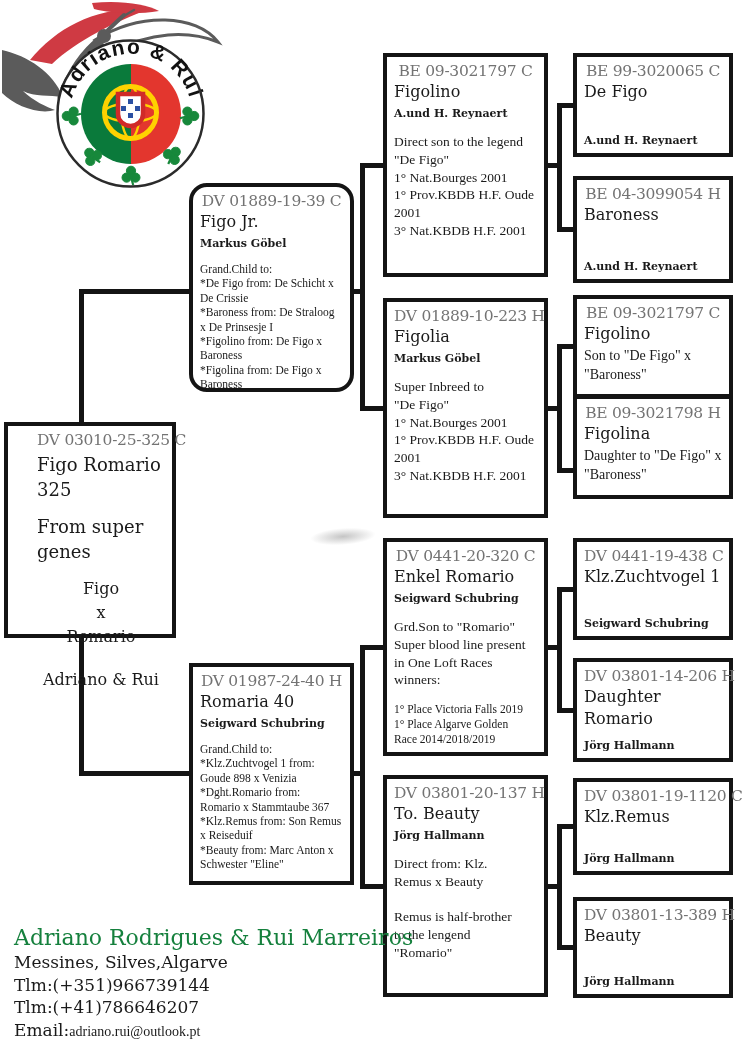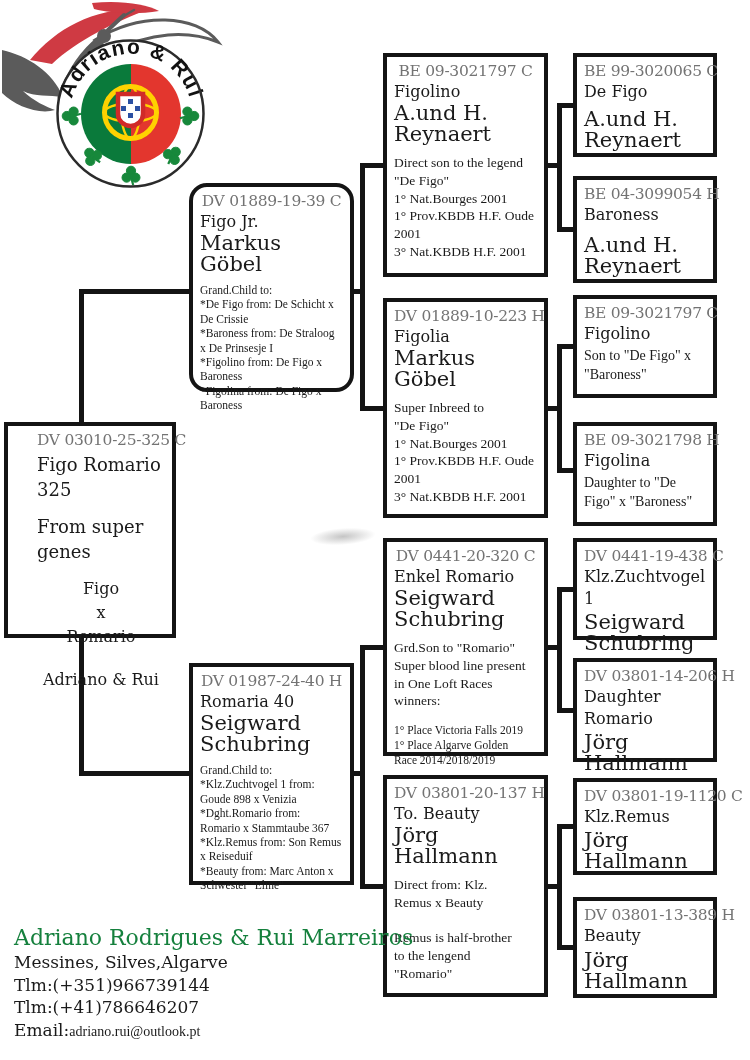--- a/index.html
+++ b/index.html
@@ -6,25 +6,25 @@
   .page{position:relative;width:750px;height:1060px;background:#ffffff;overflow:hidden;
         font-family:"DejaVu Serif", serif;color:#1a1a1a;}
   
   .hline{position:absolute;height:5px;background:#141414;z-index:1;}
   .vline{position:absolute;width:5px;background:#141414;z-index:1;}
   
   .pbox{position:absolute;background:#fff;border:4px solid #141414;box-sizing:border-box;
         z-index:2;padding:4px 7px 2px 7px;}
   .g2{left:189px;width:165px;}
   .g3{left:383px;width:165px;}
-  .g4{left:573px;width:144px;display:flex;flex-direction:column;}
+  .g4{left:573px;width:160px;display:flex;flex-direction:column;}
   .ring{color:#737373;font-size:15.5px;line-height:20px;text-align:center;
         white-space:nowrap;letter-spacing:-0.3px;}
   .pname{font-size:16px;line-height:22px;}
-  .pbreeder{font-size:21px;line-height:21px;}
+  .pbreeder{font-size:11px;line-height:21px;font-weight:bold;}
   .pdetails{font-family:"Liberation Serif", serif;font-size:13.5px;line-height:1.32;
             white-space:pre-line;margin-top:9px;}
   .pawards{font-family:"Liberation Serif", serif;font-size:13.5px;line-height:1.32;
            white-space:pre-line;}
   .pawards.small{font-size:11.5px;line-height:1.3;}
   .pawards.gap{margin-top:13px;}
   .gdetails{font-family:"Liberation Serif", serif;font-size:11.5px;line-height:1.25;
             white-space:pre-line;margin-top:8px;}
   .g4desc{font-family:"Liberation Serif", serif;font-size:14px;line-height:1.35;
           white-space:pre-line;margin-top:2px;}
@@ -242,21 +242,21 @@
   </div>
 
   <div class="pbox g4" style="top:295px;height:103px;">
     <div class="ring">BE 09-3021797 C</div>
     <div class="pname">Figolino</div>
     <div class="g4desc">Son to "De Figo" x "Baroness"</div>
     <div class="g4spacer"></div>
     <div class="pbreeder"></div>
   </div>
 
-  <div class="pbox g4" style="top:422px;height:104px;">
+  <div class="pbox g4" style="top:395px;height:104px;">
     <div class="ring">BE 09-3021798 H</div>
     <div class="pname">Figolina</div>
     <div class="g4desc">Daughter to "De Figo" x "Baroness"</div>
     <div class="g4spacer"></div>
     <div class="pbreeder"></div>
   </div>
 
   <div class="pbox g4" style="top:538px;height:102px;">
     <div class="ring">DV 0441-19-438 C</div>
     <div class="pname">Klz.Zuchtvogel 1</div>

